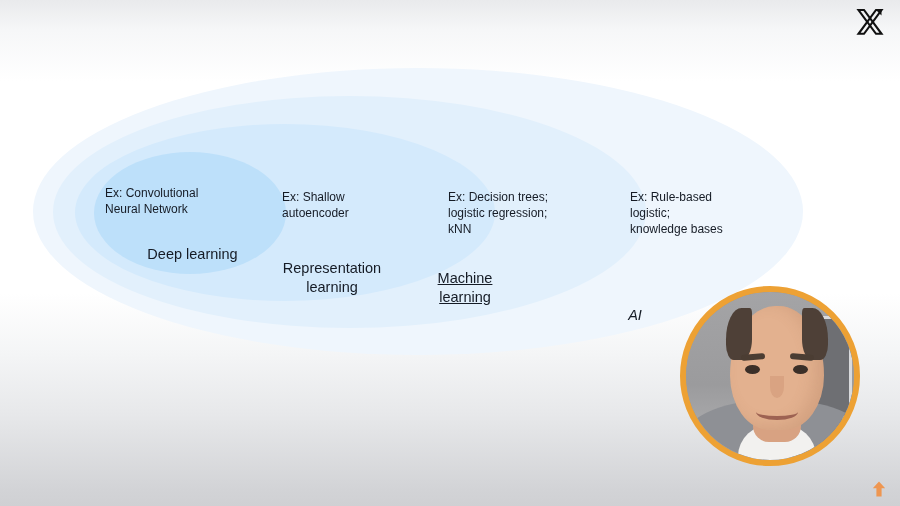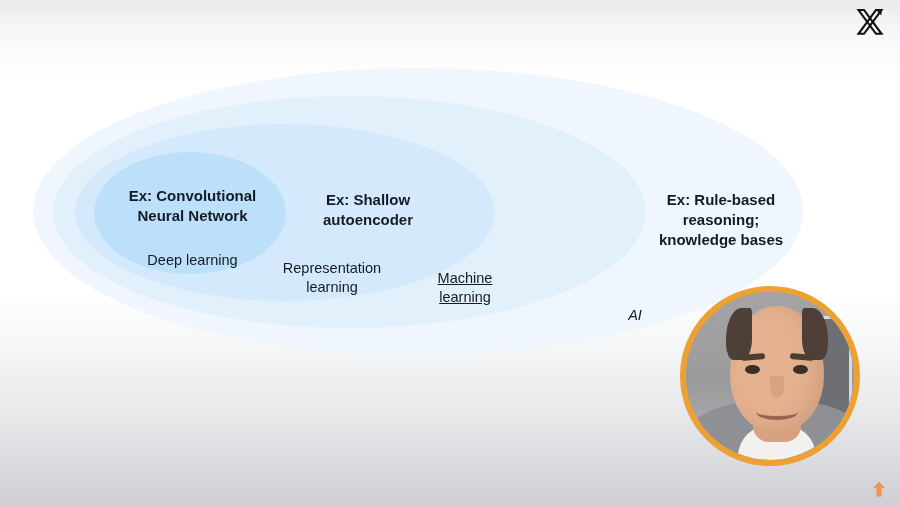--- a/index.html
+++ b/index.html
@@ -74,36 +74,35 @@
 
   
   .label {
     position: absolute;
     color: #151b25;
     font-family: "Liberation Sans", sans-serif;
     line-height: 1.32;
     white-space: pre-line;
   }
   .label.example {
-    font-size: 15px;
-    text-align: center;
-    font-weight: 700;
+    font-size: 12px;
+    font-weight: 400;
   }
   .label.tier {
     font-size: 14.5px;
     text-align: center;
     font-weight: 400;
   }
 
   
   .ex-dl   { left: 105px; top: 186px; width: 175px; }
-  .name-dl { left: 105px; top: 245px; width: 175px; margin-top: 6px; }
-
-  
-  .ex-rep   { left: 288px; top: 190px; width: 160px; }
+  .name-dl { left: 105px; top: 245px; width: 175px; }
+
+  
+  .ex-rep   { left: 282px; top: 190px; width: 160px; }
   .name-rep { left: 256px; top: 259px; width: 152px; }
 
   
   .ex-ml   { left: 448px; top: 190px; width: 180px; }
   .name-ml { left: 410px; top: 269px; width: 110px; }
 
   
   .ex-ai   { left: 630px; top: 190px; width: 182px; }
   .name-ai { left: 600px; top: 306px; width: 70px; }
 
@@ -258,25 +257,28 @@
 
     <div class="label example ex-dl" style="color: rgb(21, 27, 37);">Ex: Convolutional
 Neural Network</div>
     <div class="label tier name-dl" style="color: rgb(21, 27, 37);">Deep learning</div>
 
     <div class="label example ex-rep" style="color: rgb(21, 27, 37);">Ex: Shallow
 autoencoder</div>
     <div class="label tier name-rep" style="color: rgb(21, 27, 37);">Representation
 learning</div>
 
+    <div class="label example ex-ml" style="color: rgb(21, 27, 37);">Ex: Decision trees;
+logistic regression;
+kNN</div>
     <div class="label tier name-ml" style="color: rgb(21, 27, 37); text-decoration: underline;">Machine
 learning</div>
 
     <div class="label example ex-ai" style="color: rgb(21, 27, 37);">Ex: Rule-based
-reasoning;
+logistic;
 knowledge bases</div>
     <div class="label tier name-ai" style="color: rgb(21, 27, 37); font-style: italic;">AI</div>
   </div>
 
   <div class="webcam" style="border-color: rgb(237, 161, 52);">
     <div class="webcam-inner">
       <div class="wc-bg"></div>
       <div class="wc-wallpanel"></div>
       <div class="wc-wallpanel2"></div>
       <div class="wc-hoodie"></div>

